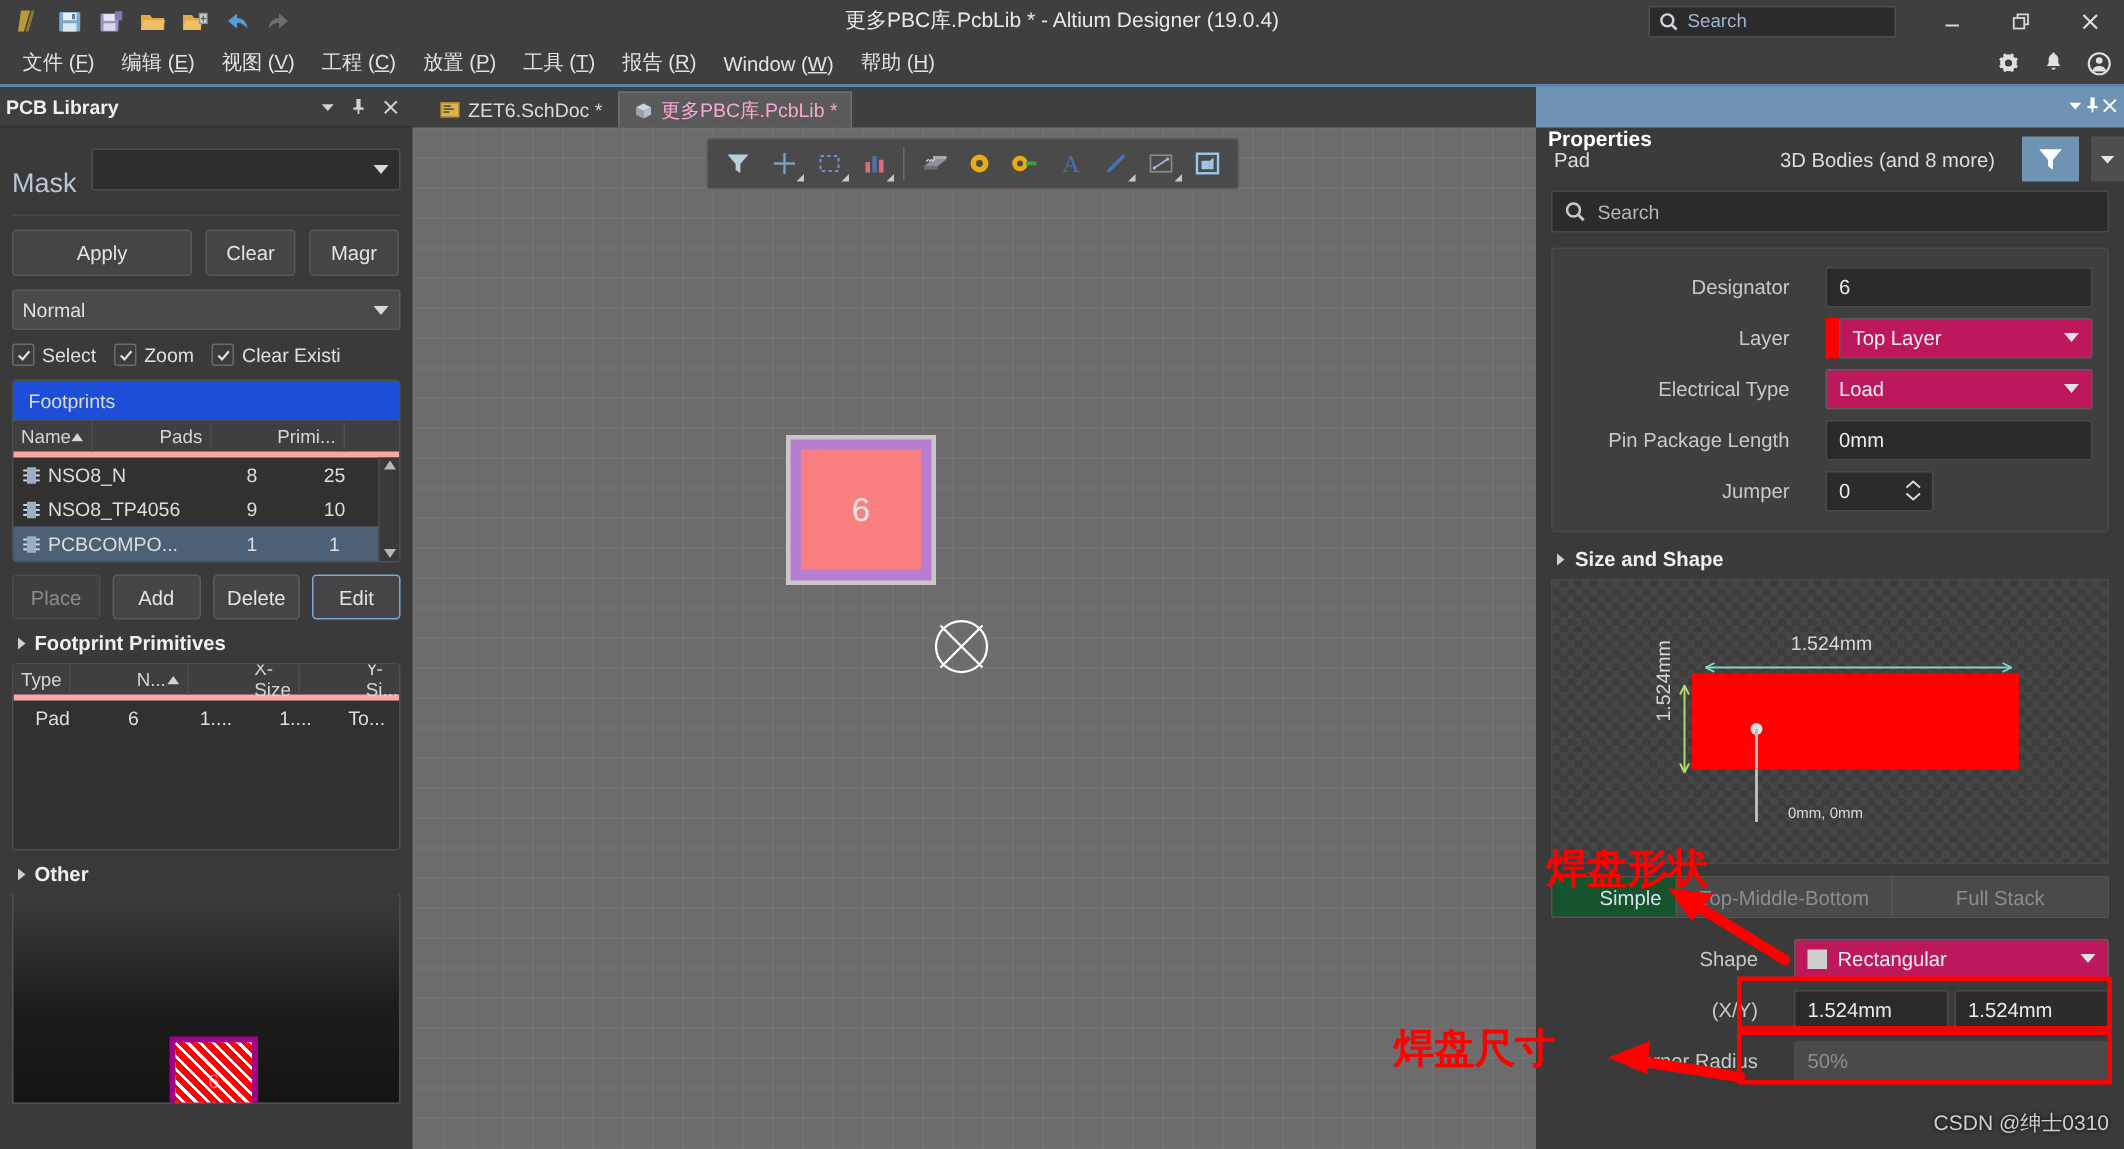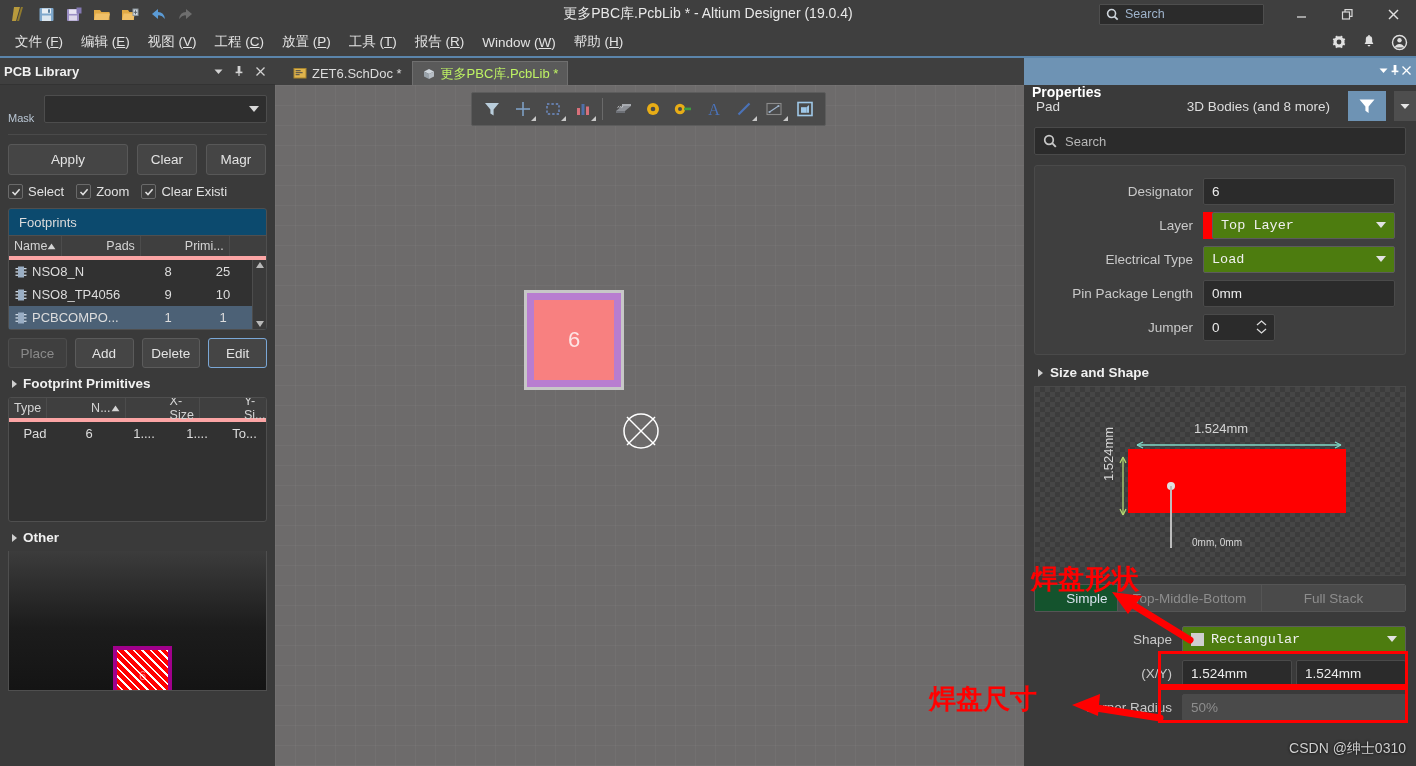--- a/index.html
+++ b/index.html
@@ -74,21 +74,21 @@
     height: 27px; background: #3f3f3f; display: flex; align-items: center;
     padding: 0 6px 0 4px; border-bottom: 1px solid #333;
   }
   .panel-title { font-size: 13px; font-weight: bold; color: #f0f0f0; flex: 1; }
   .panel-head .ph-btn {
     width: 18px; height: 18px; display: flex; align-items: center; justify-content: center;
     color: #d2d2d2; font-size: 11px; margin-left: 3px;
   }
   .lp-body { padding: 8px 8px 0 8px; }
   .row-mask { display: flex; align-items: center; gap: 10px; margin-bottom: 10px; }
-  .lbl { color: #b9c6d4; font-size: 11px; margin-top: 19px; }
+  .lbl { color: #b9c6d4; font-size: 18px; margin-top: 19px; }
   .combo {
     flex: 1; height: 28px; background: #2e2e2e; border: 1px solid #4d4d4d;
     display: flex; align-items: center; padding: 0 6px; position: relative;
     color: #e0e0e0; font-size: 13px; border-radius: 2px;
   }
   .combo .caret {
     position: absolute; right: 7px; top: 50%; transform: translateY(-50%);
     width: 0; height: 0; border-left: 5px solid transparent; border-right: 5px solid transparent;
     border-top: 6px solid #d8d8d8;
   }
@@ -104,21 +104,21 @@
   .combo.normal { height: 27px; margin-bottom: 9px; background: #4a4a4a; border-color: #5a5a5a; }
   .checkrow { display: flex; align-items: center; gap: 12px; margin-bottom: 9px; }
   .chk { display: flex; align-items: center; gap: 5px; color: #e0e0e0; font-size: 13px; }
   .chkbox {
     width: 15px; height: 15px; background: #3c3c3c; border: 1px solid #6a6a6a; border-radius: 2px;
     display: flex; align-items: center; justify-content: center;
   }
   .chkbox svg { display: block; }
 
   .groupbox {
-    border: 1px solid #4f4f4f; border-radius: 3px; background: #0c4a6e;
+    border: 1px solid #4f4f4f; border-radius: 3px; background: #1d4ed8;
   }
   .gb-header { height: 27px; display: flex; align-items: center; padding-left: 10px;
     color: #dcdcdc; font-size: 13px; border-bottom: 1px solid #4f4f4f; }
   .tbl { width: 100%; background: #313131; }
   .tbl-head { display: flex; height: 24px; background: #3f3f3f; border-bottom: 4px solid #fca5a5; gap: 39px; }
   .th {
     display: flex; align-items: center; font-size: 12.5px; color: #d4d4d4;
     border-right: 1px solid #4c4c4c; padding: 0 5px; position: relative;
   }
   .th .sortarrow { margin-left: auto; }
@@ -157,21 +157,21 @@
 
   
   .tabbar {
     position: absolute; left: 275px; top: 58px; width: 749px; height: 27px;
     background: #3f3f3f; display: flex; align-items: flex-end; padding-left: 8px;
   }
   .tab {
     height: 24px; display: flex; align-items: center; gap: 5px; padding: 0 9px;
     font-size: 13px; color: #dcdcdc; border: 1px solid transparent;
   }
-  .tab.active { background: #5a5a5a; border: 1px solid #6f6f6f; border-bottom: none; color: #bef264; }
+  .tab.active { background: #5a5a5a; border: 1px solid #6f6f6f; border-bottom: none; color: #f9a8d4; }
   .tab-ico { width: 14px; height: 14px; flex: none; }
 
   .canvas {
     position: absolute; left: 275px; top: 85px; width: 749px; height: 681px;
     background:
       repeating-linear-gradient(0deg, rgba(255,255,255,.035) 0 1px, transparent 1px 20px),
       repeating-linear-gradient(90deg, rgba(255,255,255,.035) 0 1px, transparent 1px 20px),
       #6d6b6b;
     overflow: hidden;
   }
@@ -224,29 +224,29 @@
   .rp-search {
     margin: 0 0 0 10px; width: 372px; height: 28px; background: #2b2b2b; border: 1px solid #4a4a4a;
     display: flex; align-items: center; gap: 8px; padding: 0 8px; border-radius: 2px;
   }
   .rp-search .ph { color: #b7b7b7; font-size: 13px; }
 
   .rp-card {
     margin: 10px 10px 0 10px; background: #3f3f3f; border: 1px solid #4a4a4a; border-radius: 3px;
     padding: 8px 10px 10px 10px;
   }
-  .prow { display: flex; align-items: center; height: 34px; gap: 10px; }
+  .prow { display: flex; align-items: center; height: 34px; gap: 24px; }
   .plabel { width: 148px; text-align: right; color: #c9c9c9; font-size: 13.5px; }
   .pfield {
     flex: 1; height: 27px; background: #2b2b2b; border: 1px solid #4a4a4a; border-radius: 2px;
     display: flex; align-items: center; padding: 0 8px; color: #ececec; font-size: 13.5px;
   }
   .pcombo {
-    flex: 1; height: 27px; background: #4d7c0f; border: 1px solid #5c5c5c; border-radius: 2px;
-    display: flex; align-items: center; padding: 0 8px; position: relative; color: #f0f0f0; font-size: 13.5px; font-family: Liberation Mono, monospace;
+    flex: 1; height: 27px; background: #be185d; border: 1px solid #5c5c5c; border-radius: 2px;
+    display: flex; align-items: center; padding: 0 8px; position: relative; color: #f0f0f0; font-size: 13.5px;
   }
   .pcombo .caret {
     position: absolute; right: 8px; top: 50%; transform: translateY(-50%);
     width: 0; height: 0; border-left: 5px solid transparent; border-right: 5px solid transparent;
     border-top: 6px solid #e2e2e2;
   }
   .layer-swatch { width: 10px; height: 27px; background: #ff0000; flex: none; margin-right: -1px; }
   .spinner {
     width: 72px; height: 27px; background: #2b2b2b; border: 1px solid #4a4a4a; border-radius: 2px;
     display: flex; align-items: center; padding: 0 4px 0 8px; color: #ececec; font-size: 13.5px;
@@ -449,20 +449,24 @@
         </div>
       </div>
       <div class="hsep"></div>
 
       <div class="btnrow">
         <div class="btn b-apply">Apply</div>
         <div class="btn b-small">Clear</div>
         <div class="btn b-small">Magr</div>
       </div>
 
+      <div class="combo normal">
+        <span>Normal</span>
+        <span class="caret"></span>
+      </div>
 
       <div class="checkrow">
         <div class="chk">
           <span class="chkbox">
               <svg width="10" height="10" viewBox="0 0 10 10">
                 <path d="M1.5 5 L4 7.6 L8.6 2.2" fill="none" stroke="#e0e0e0" stroke-width="1.5"></path>
               </svg>
             </span>
           <span>Select</span>
         </div>

